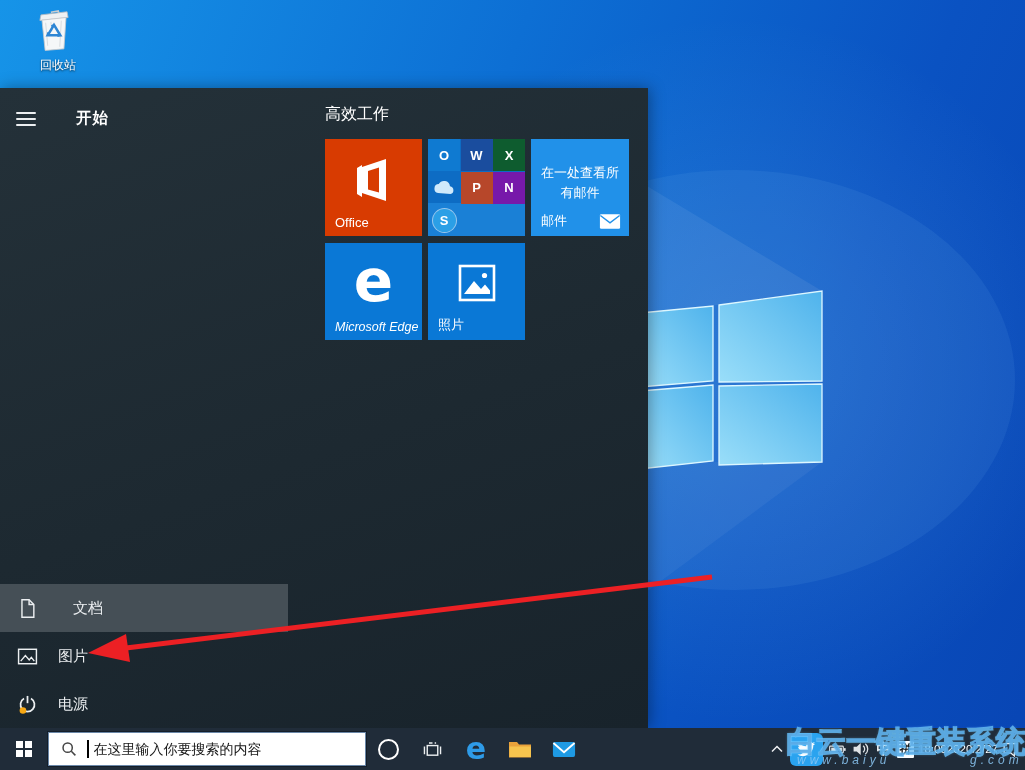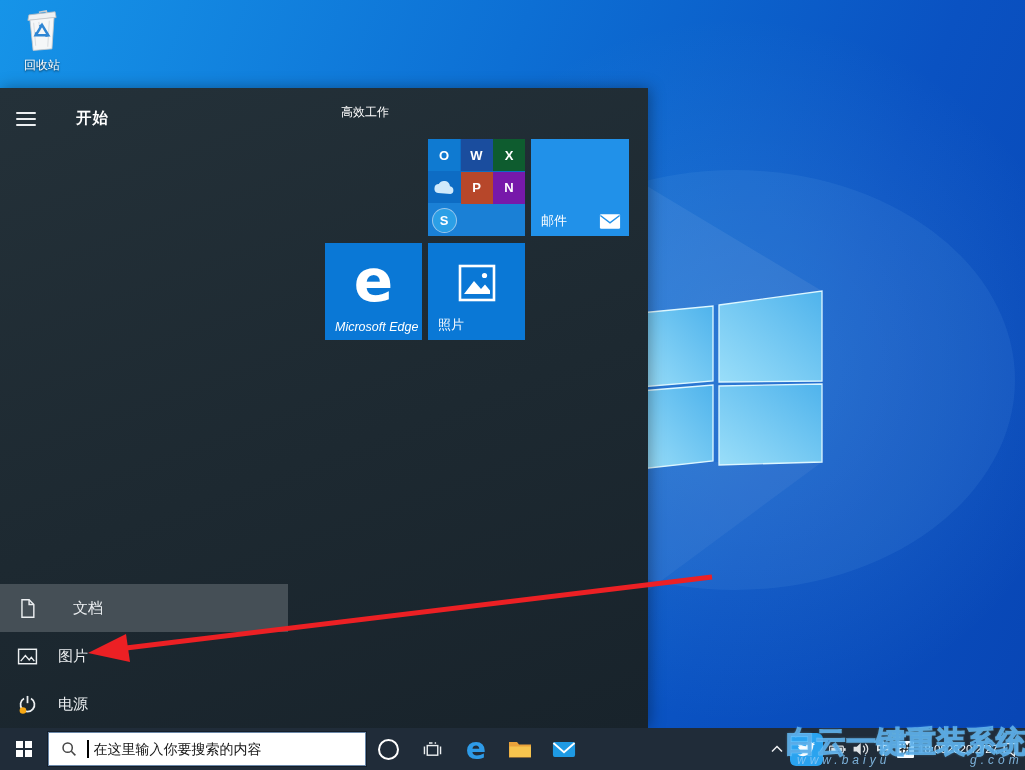--- a/index.html
+++ b/index.html
@@ -5,31 +5,31 @@
   html,body{margin:0;padding:0;background:#000;}
   .screen{position:relative;width:1025px;height:770px;overflow:hidden;
     font-family:"Liberation Sans","DejaVu Sans",sans-serif;-webkit-font-smoothing:antialiased;}
   
   .desktop{position:absolute;inset:0;
     background:
       radial-gradient(circle at 72% 48%, rgba(150,220,255,.18), transparent 42%),
       linear-gradient(112deg,#1694e8 0%,#0d6fd4 40%,#0a52c2 72%,#0845b4 100%);}
   .wall-logo{position:absolute;left:0;top:0;}
   
-  .bin{position:absolute;left:8px;top:6px;width:68px;text-align:center;cursor:default;}
+  .bin{position:absolute;left:8px;top:6px;width:68px;text-align:right;cursor:default;}
   .bin-label{color:#fff;font-size:12px;margin-top:1px;text-shadow:0 1px 2px rgba(0,0,0,.75);}
   
   .start-menu{position:absolute;left:0;top:88px;width:648px;height:640px;z-index:10;
     background:linear-gradient(160deg,#243139 0%,#1d2931 55%,#18232b 100%);
     box-shadow:2px 0 14px rgba(0,0,0,.35);}
   .menu-title-row{position:absolute;left:16px;top:20px;display:flex;align-items:center;gap:40px;}
   .hamburger{display:flex;flex-direction:column;gap:4px;width:20px;cursor:pointer;}
   .hamburger span{height:2px;background:#eceff1;border-radius:1px;}
   .menu-title{color:#fff;font-size:15.5px;font-weight:700;letter-spacing:1px;}
-  .group-title{position:absolute;left:341px;top:16px;color:#fff;font-size:12px;}
+  .group-title{position:absolute;left:325px;top:16px;color:#fff;font-size:16px;}
   .tile{position:absolute;width:97px;height:97px;color:#fff;cursor:pointer;}
   .tile-label{position:absolute;left:10px;bottom:6px;font-size:13px;}
   .tile-office{left:325px;top:51px;background:#d83b01;}
   .tile-office svg{position:absolute;left:31px;top:18px;}
   .tile-grid{left:428px;top:51px;background:linear-gradient(to bottom,#0d6cc4 66%,#1a80d6 66%);}
   .mini-grid{position:absolute;inset:0;display:grid;grid-template-columns:32px 32px 32px;
     grid-template-rows:32px 32px 33px;gap:0.5px;}
   .mini{display:flex;align-items:center;justify-content:center;font-size:13px;font-weight:700;color:#fff;}
   .mini-outlook{background:#0f7ad1;}
   .mini-word{background:#1a4d9e;}
@@ -132,40 +132,47 @@
       <div class="hamburger">
           <span></span>
           <span></span>
           <span></span>
         </div>
       <div class="menu-title">开始</div>
     </div>
 
     <div class="group-title">高效工作</div>
 
+    <div class="tile tile-office">
+      <svg width="36" height="46" viewBox="0 0 36 46">
+        <path fill-rule="evenodd" fill="#fff" d="M6 10 L30 2 L30 44 L6 36 L6 40 L1 37 L1 11 L6 8 Z  M12 14 L23 10.5 L23 35.5 L12 32.5 Z"></path>
+      </svg>
+      <div class="tile-label">Office</div>
+    </div>
 
     <div class="tile tile-grid">
       <div class="mini-grid">
         <div class="mini mini-outlook">O</div>
         <div class="mini mini-word">W</div>
         <div class="mini mini-excel">X</div>
         <div class="mini mini-onedrive">
           <svg width="24" height="16" viewBox="0 0 24 16">
               <path d="M6 13 a4.5 4.5 0 0 1 .8-8.9 A6 6 0 0 1 18 6.2 a4 4 0 0 1 .5 7.8 Z" fill="#cfe9fb"></path>
             </svg>
         </div>
         <div class="mini mini-ppt">P</div>
         <div class="mini mini-onenote">N</div>
         <div class="mini mini-skype-cell">
           <div class="skype-circle">S</div>
         </div>
       </div>
     </div>
 
     <div class="tile tile-mail">
+      <div class="mail-headline">在一处查看所有邮件</div>
       <div class="mail-bottom">
         <span>邮件</span>
         <svg width="22" height="17" viewBox="0 0 24 18">
           <rect x="1" y="1" width="22" height="16" rx="1.5" fill="#fff"></rect>
           <path d="M1.5 2.5 L12 10.5 L22.5 2.5" fill="none" stroke="#2191e9" stroke-width="1.6"></path>
         </svg>
       </div>
     </div>
 
     <div class="tile tile-edge">

